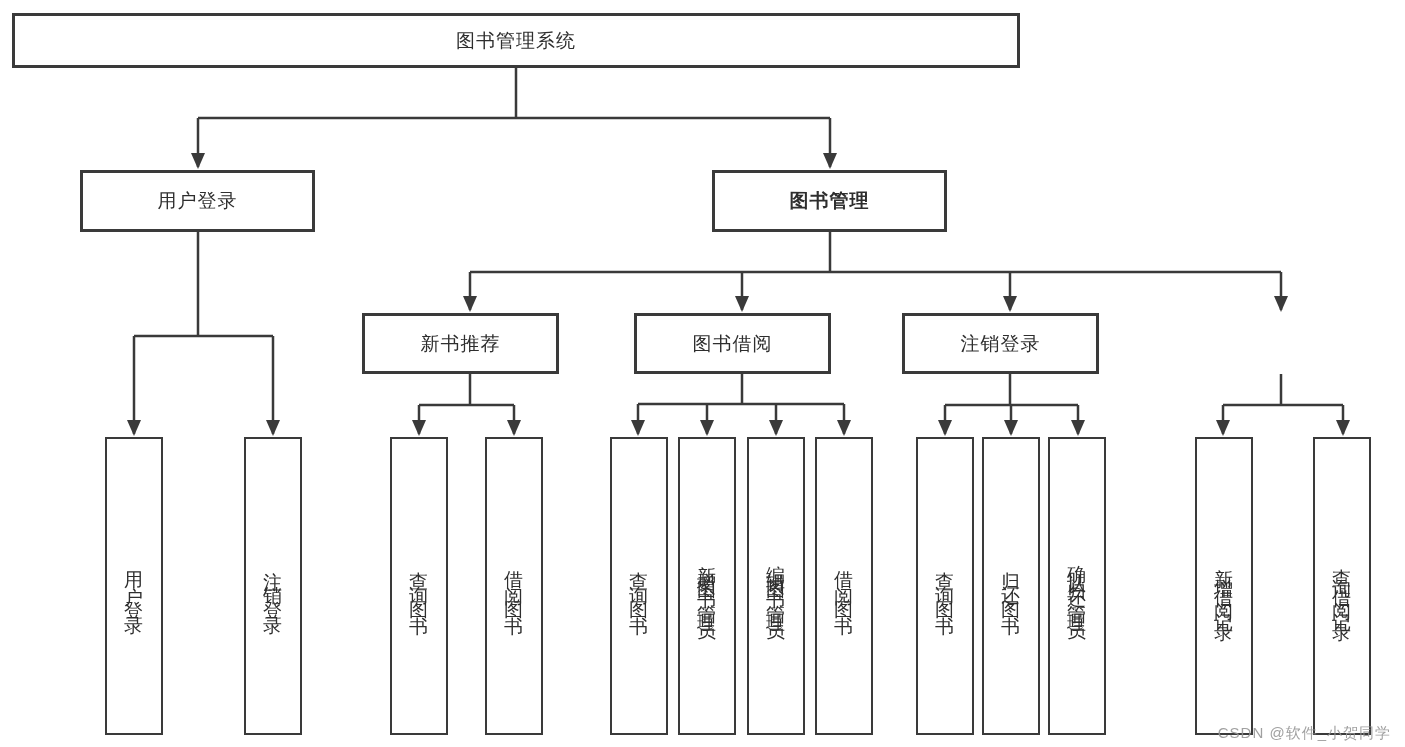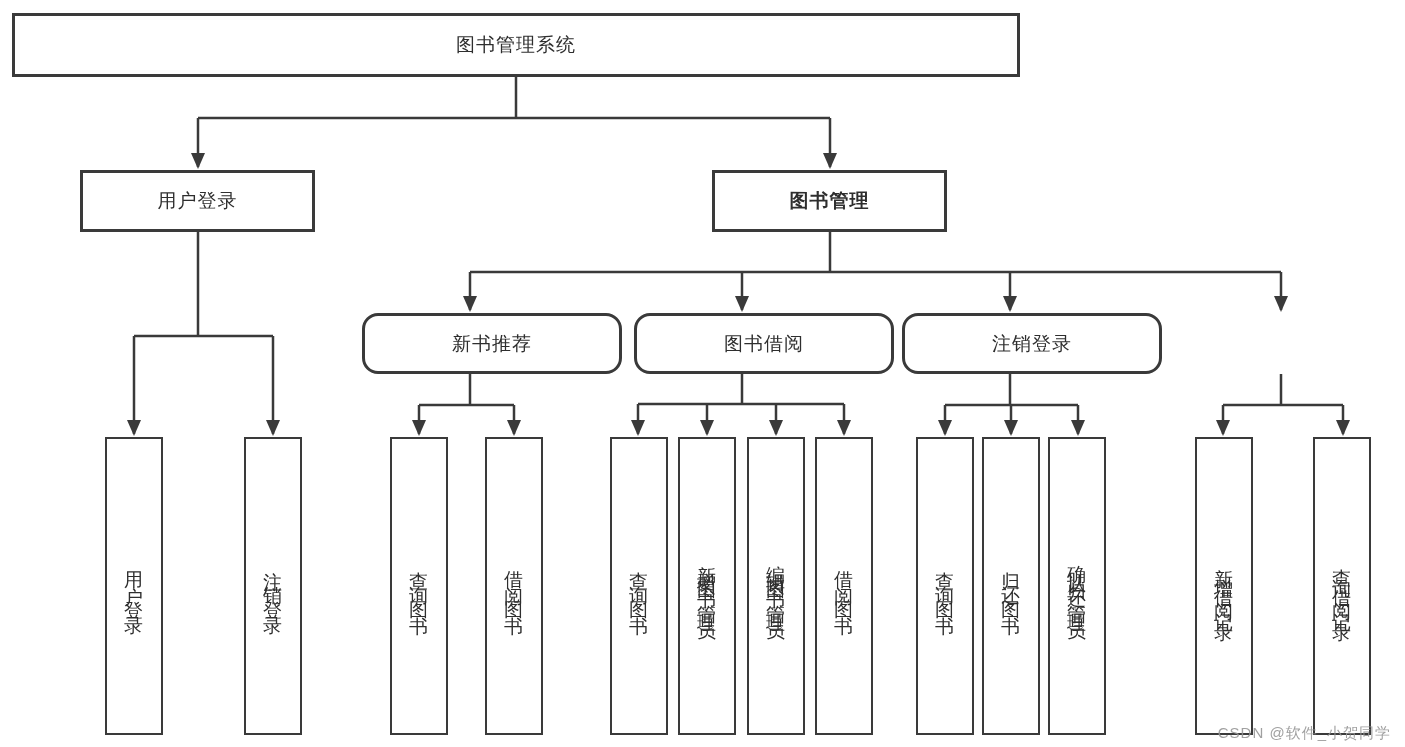--- a/index.html
+++ b/index.html
@@ -32,27 +32,27 @@
     border: 3px solid #3a3a3a;
     background: #ffffff;
     display: flex;
     align-items: center;
     justify-content: center;
     font-size: 19px;
     letter-spacing: 1px;
     color: #2e2e2e;
   }
 
-  .root-box   { left: 12px;  top: 13px;  width: 1008px; height: 64px; }
+  .root-box   { left: 12px;  top: 13px;  width: 1008px; height: 55px; }
 
   .branch-box { top: 170px; width: 235px; height: 62px; }
   .b0 { left: 80px; }
   .b1 { left: 712px; font-weight: bold; }
 
-  .module-box { top: 313px; width: 260px; height: 61px; border-radius: 16px; }
+  .module-box { top: 313px; width: 197px; height: 61px; }
   .m0 { left: 362px; }
   .m1 { left: 634px; }
   .m2 { left: 902px; }
   .m3 { left: 1173px; }
 
   .leaf-box { top: 437px; width: 58px; height: 298px; border-width: 2.5px; }
   .f0  { left: 105px; }
   .f1  { left: 244px; }
   .f2  { left: 390px; }
   .f3  { left: 485px; }

